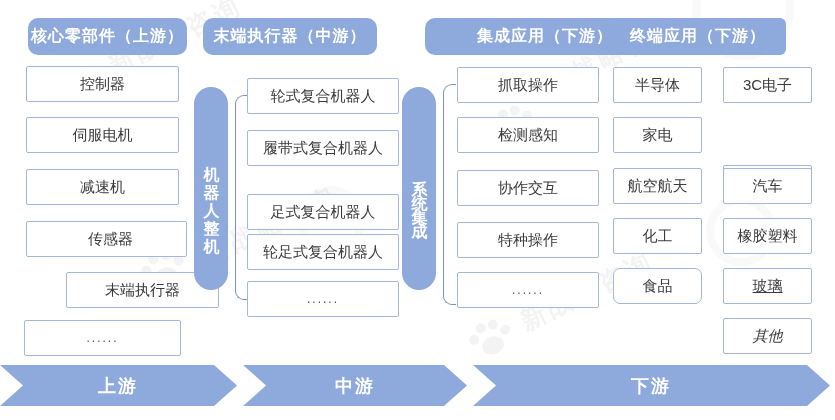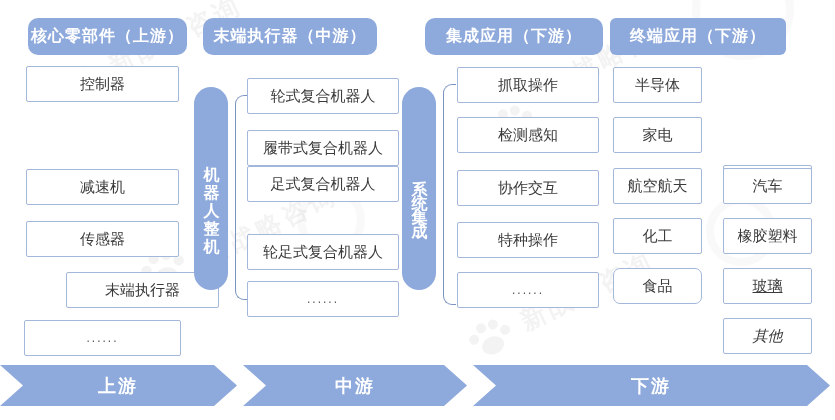--- a/index.html
+++ b/index.html
@@ -88,38 +88,39 @@
       </svg>
   </div>
 
   <div class="wm-text" style="left:103px;top:52px;">新战略咨询</div>
   <div class="wm-text" style="left:540px;top:72px;">新战略咨询</div>
   <div class="wm-text" style="left:198px;top:242px;">新战略咨询</div>
   <div class="wm-text" style="left:515px;top:308px;">新战略咨询</div>
 
   <div class="hdr" style="left:28px;width:159px;">核心零部件（上游）</div>
   <div class="hdr" style="left:203px;width:174px;">末端执行器（中游）</div>
-  <div class="hdr" style="left:425px;width:178px;">集成应用（下游）</div>
+  <div class="hdr" style="left:425px;width:178px;padding-left:31px;">集成应用（下游）</div>
   <div class="hdr" style="left:610px;width:176px;border-radius:6px;">终端应用（下游）</div>
 
   <div class="box" style="left:26px;top:66px;width:151px;">控制器</div>
+  <div class="box" style="left:26px;top:117px;width:151px;">伺服电机</div>
   <div class="box" style="left:26px;top:169px;width:151px;">减速机</div>
-  <div class="box" style="left:26px;top:221px;width:151px;">传感器</div>
+  <div class="box" style="left:26px;top:221px;width:151px;padding-left:8px;">传感器</div>
   <div class="box" style="left:26px;top:272px;width:151px;margin-left:40px;">末端执行器</div>
   <div class="box dots" style="left:24px;top:320px;width:155px;">......</div>
 
   <div class="vbar" style="left:194px;">
     <span class="vtext">机器人整机</span>
   </div>
 
   <div class="bracket" style="left:235px;top:95px;height:203px;"></div>
 
   <div class="box" style="left:247px;top:78px;width:150px;">轮式复合机器人</div>
   <div class="box" style="left:247px;top:130px;width:150px;">履带式复合机器人</div>
-  <div class="box" style="left:247px;top:166px;width:150px;">足式复合机器人</div>
+  <div class="box" style="left:247px;top:194px;width:150px;">足式复合机器人</div>
   <div class="box" style="left:247px;top:234px;width:150px;">轮足式复合机器人</div>
   <div class="box dots" style="left:247px;top:281px;width:150px;">......</div>
 
   <div class="vbar" style="left:402px;">
     <span class="vtext short">系统集成</span>
   </div>
 
   <div class="bracket" style="left:443px;top:84px;height:219px;"></div>
 
   <div class="box" style="left:457px;top:67px;width:140px;">抓取操作</div>
@@ -127,20 +128,21 @@
   <div class="box" style="left:457px;top:222px;width:140px;">特种操作</div>
   <div class="box" style="left:457px;top:170px;width:140px;">协作交互</div>
   <div class="box dots" style="left:457px;top:272px;width:140px;">......</div>
 
   <div class="box" style="left:613px;top:67px;width:87px;">半导体</div>
   <div class="box" style="left:613px;top:117px;width:87px;">家电</div>
   <div class="box" style="left:613px;top:168px;width:87px;">航空航天</div>
   <div class="box" style="left:613px;top:218px;width:87px;">化工</div>
   <div class="box" style="left:613px;top:268px;width:87px;border-radius:7px;">食品</div>
 
+  <div class="box" style="left:723px;top:67px;width:87px;">3C电子</div>
   <div class="box" style="left:723px;top:117px;width:87px;margin-top:48px;">军工</div>
   <div class="box" style="left:723px;top:218px;width:87px;">橡胶塑料</div>
   <div class="box" style="left:723px;top:168px;width:87px;">汽车</div>
   <div class="box" style="left:723px;top:268px;width:87px;text-decoration:underline;">玻璃</div>
   <div class="box" style="left:723px;top:318px;width:87px;font-style:italic;">其他</div>
 
   <svg class="arrowband" width="835" height="42" viewBox="0 0 835 42">
     <polygon fill="#8ea9db" points="0,0 214,0 237,20.5 214,41 0,41 23,20.5"></polygon>
     <polygon fill="#8ea9db" points="243,0 444,0 467,20.5 444,41 243,41 266,20.5"></polygon>
     <polygon fill="#8ea9db" points="473,0 807,0 830,20.5 807,41 473,41 496,20.5"></polygon>

